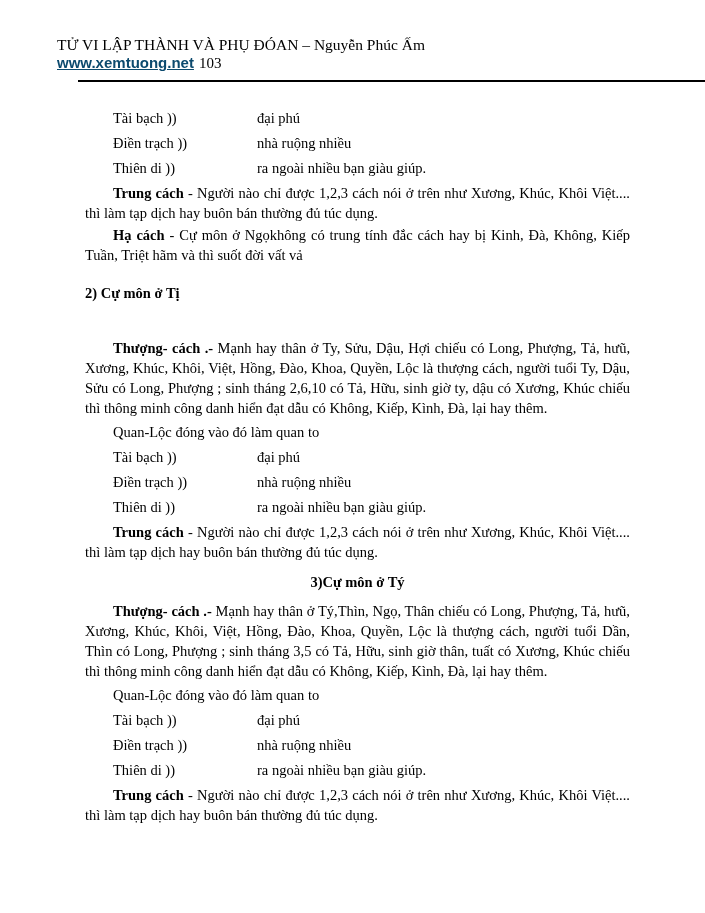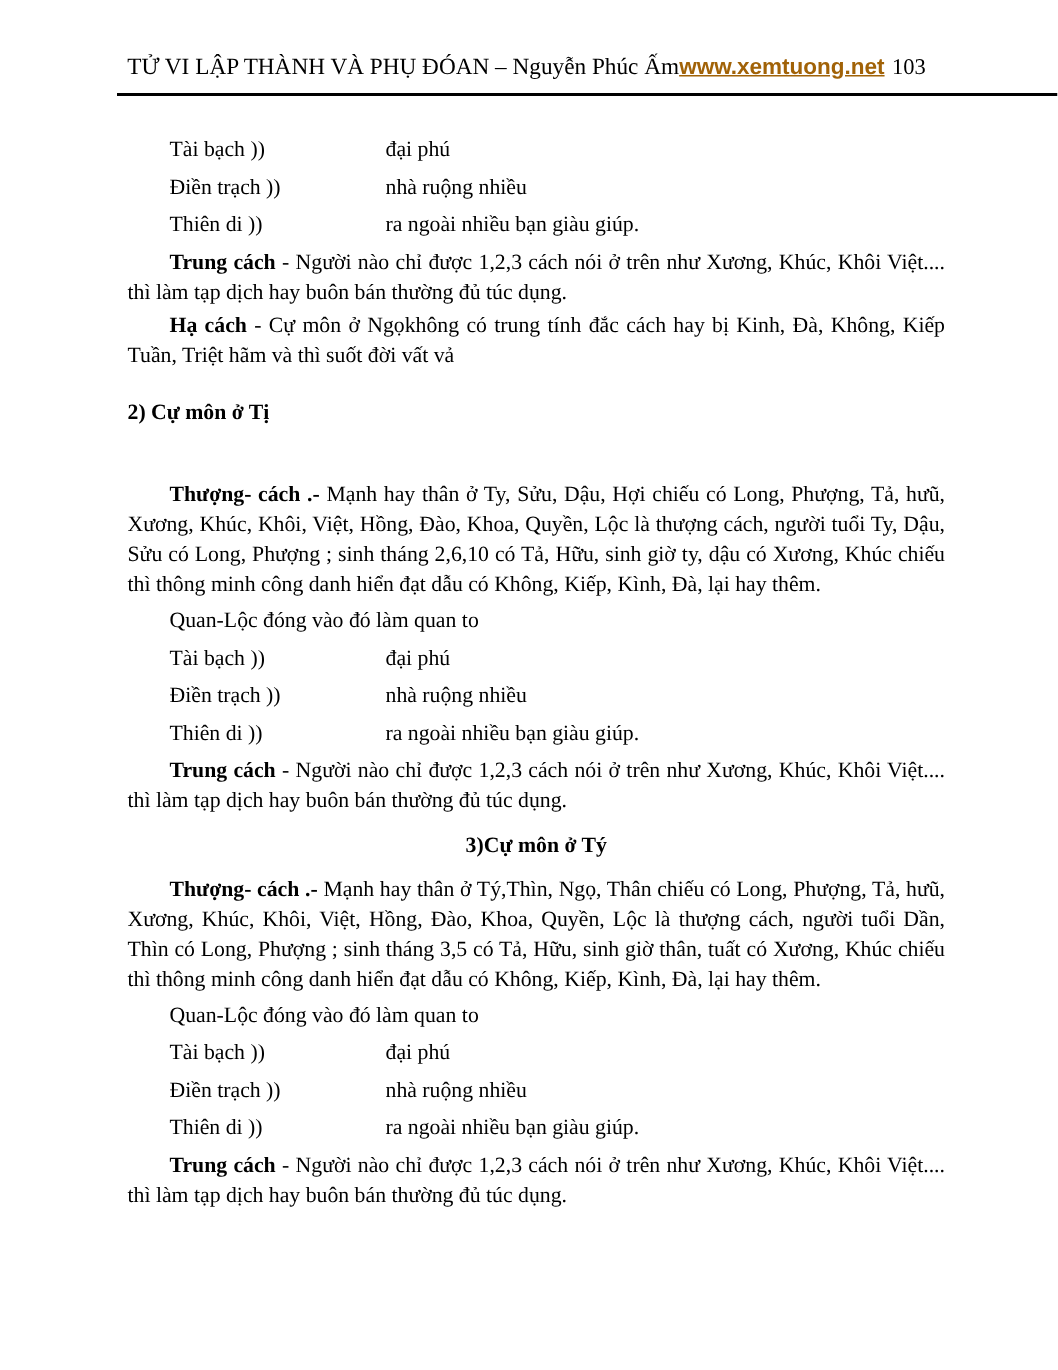--- a/index.html
+++ b/index.html
@@ -8,32 +8,33 @@
     background: #ffffff;
     color: #000000;
     font-family: "Liberation Serif", serif;
     font-size: 14.5px;
     overflow: hidden;
   }
   .page { position: relative; width: 705px; height: 913px; }
 
   .header {
     display: flex;
-    justify-content: center;
+    justify-content: flex-start;
     align-items: baseline;
     margin: 36px 60px 0 57px;
     white-space: nowrap;
+    flex-direction: column;
   }
   .title { font-size: 15.5px; }
   .header-right { display: inline-flex; align-items: baseline; gap: 5px; }
   .link {
     font-family: "Liberation Sans", sans-serif;
     font-weight: bold;
     font-size: 15px;
-    color: #a16207;
+    color: #0c4a6e;
     cursor: pointer;
   }
   .pagenum { font-size: 15px; }
 
   .rule {
     border-top: 2px solid #000000;
     margin: 8px 0 0 78px;
   }
 
   .content {

